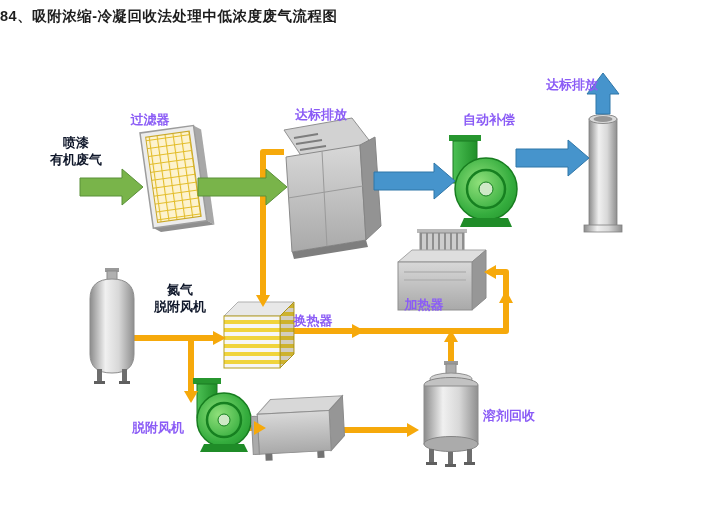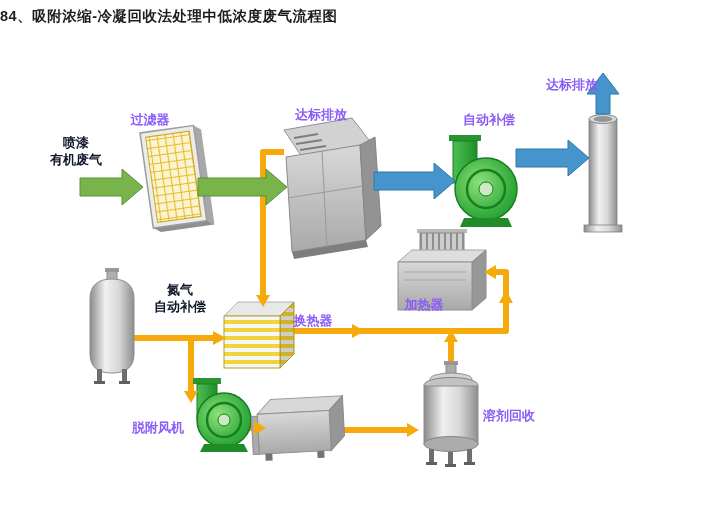--- a/index.html
+++ b/index.html
@@ -182,19 +182,19 @@
 
   <div class="title">84、吸附浓缩-冷凝回收法处理中低浓度废气流程图</div>
 
   <div class="lbl red" style="left:36px;top:135px;width:80px">喷漆
 有机废气</div>
   <div class="lbl" style="left:128px;top:112px;width:44px">过滤器</div>
   <div class="lbl" style="left:286px;top:107px;width:70px">达标排放</div>
   <div class="lbl" style="left:461px;top:112px;width:56px">自动补偿</div>
   <div class="lbl" style="left:543px;top:77px;width:58px">达标排放</div>
   <div class="lbl red" style="left:144px;top:282px;width:72px">氮气
-自动补偿</div>
+脱附风机</div>
   <div class="lbl" style="left:291px;top:313px;width:44px">换热器</div>
   <div class="lbl" style="left:402px;top:297px;width:44px">加热器</div>
   <div class="lbl" style="left:129px;top:420px;width:58px">脱附风机</div>
   <div class="lbl" style="left:480px;top:408px;width:58px">溶剂回收</div>
 
 </div>
 
 </body></html>

